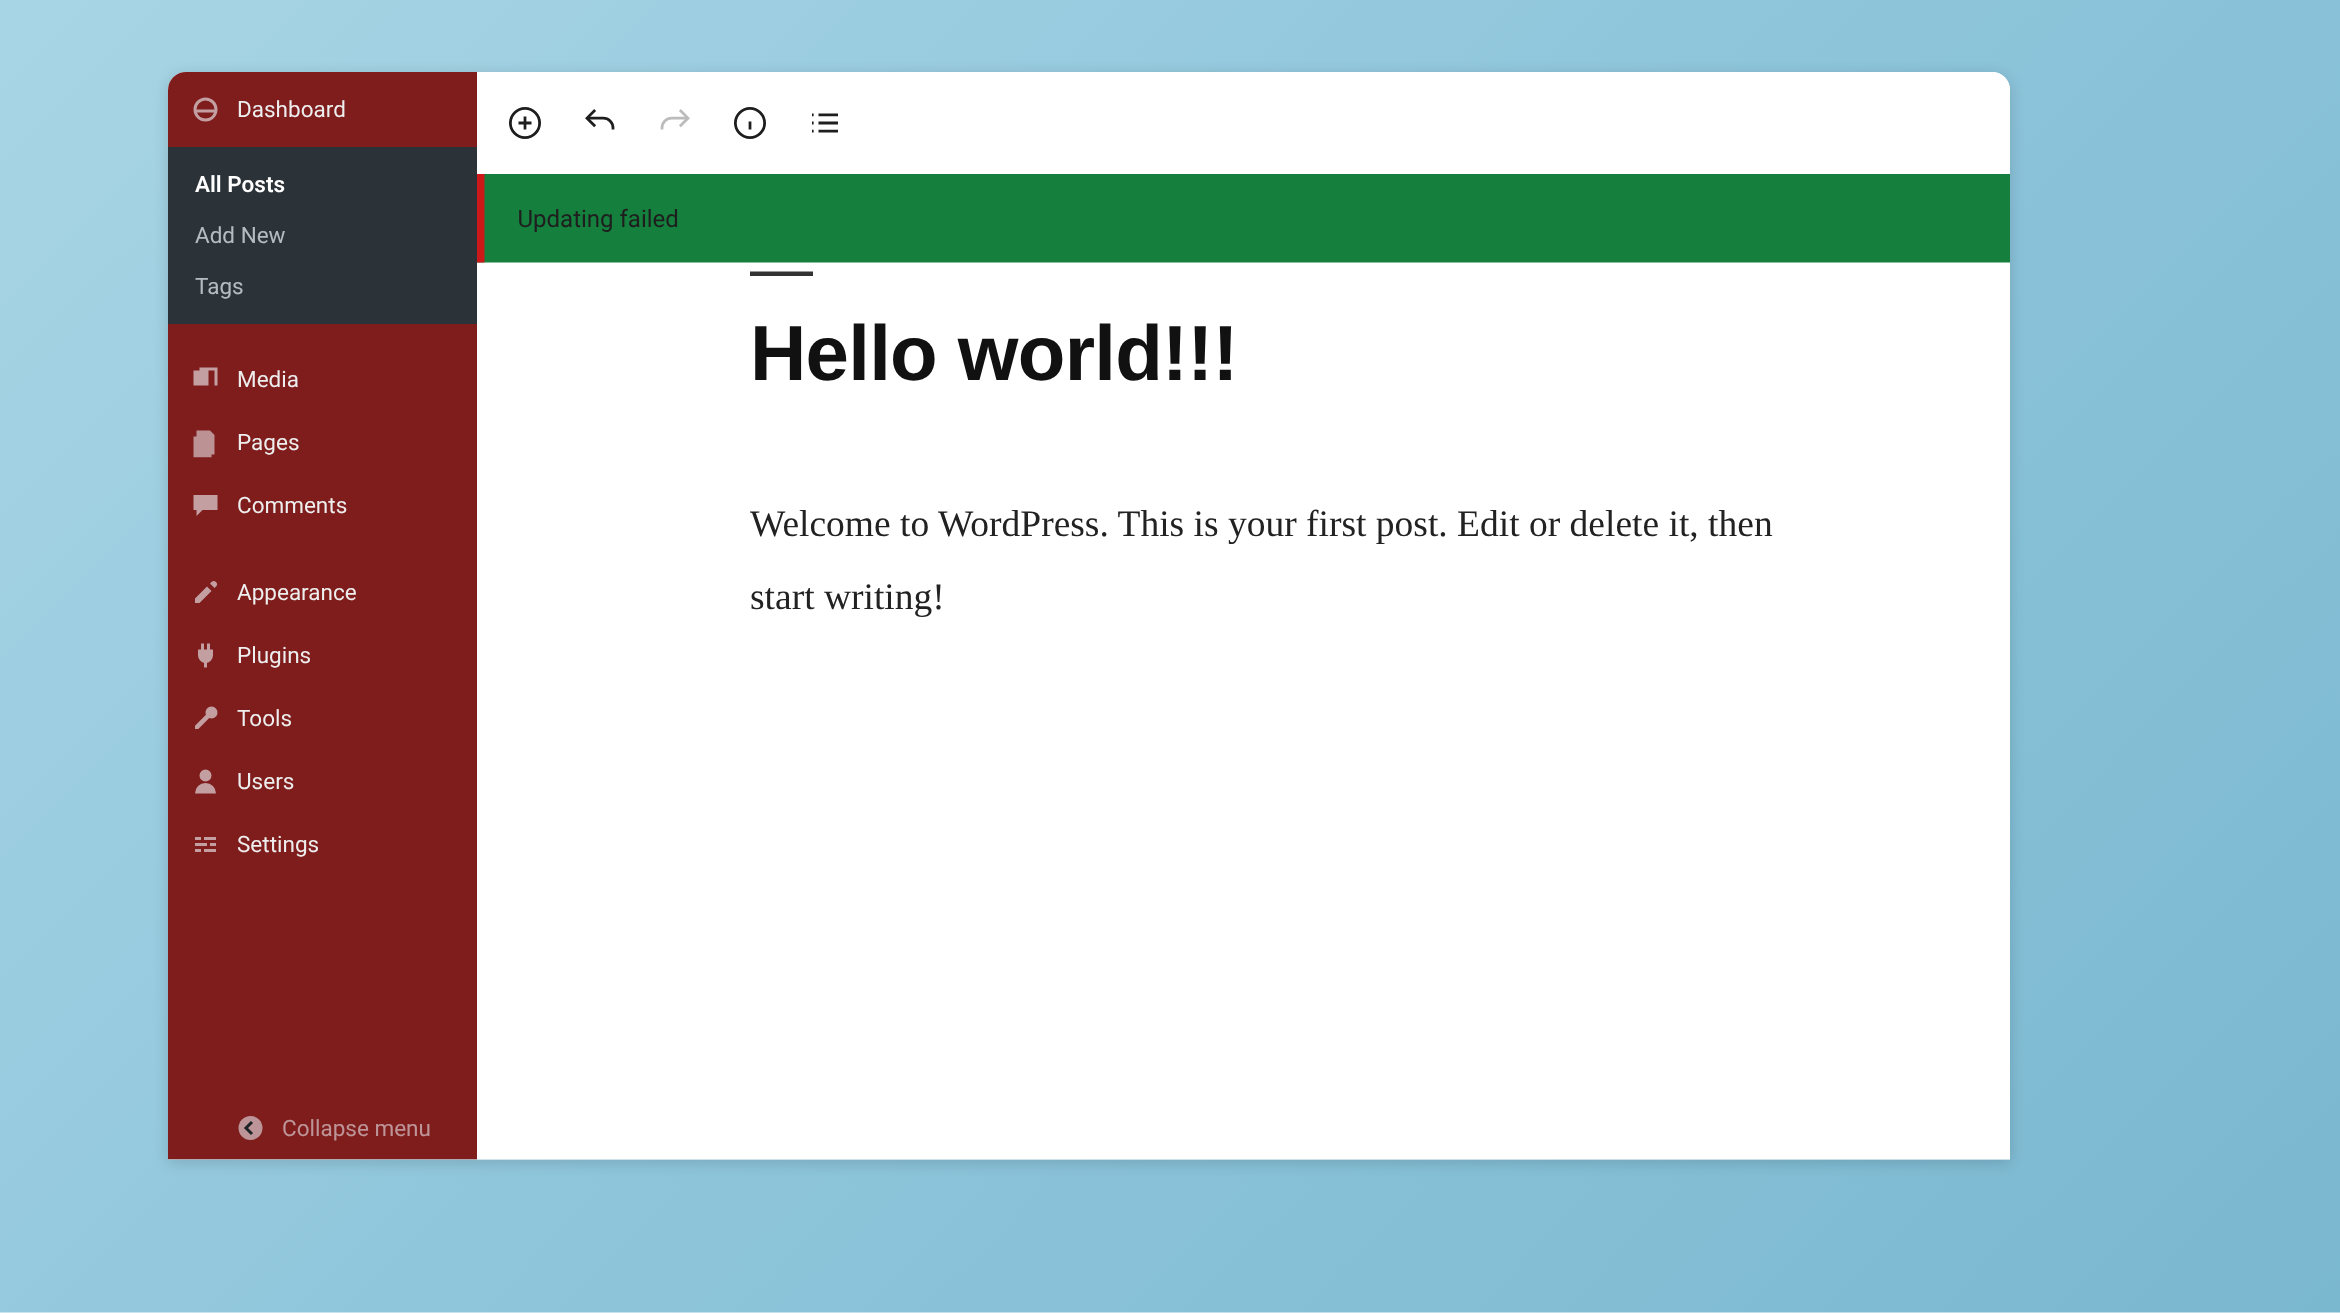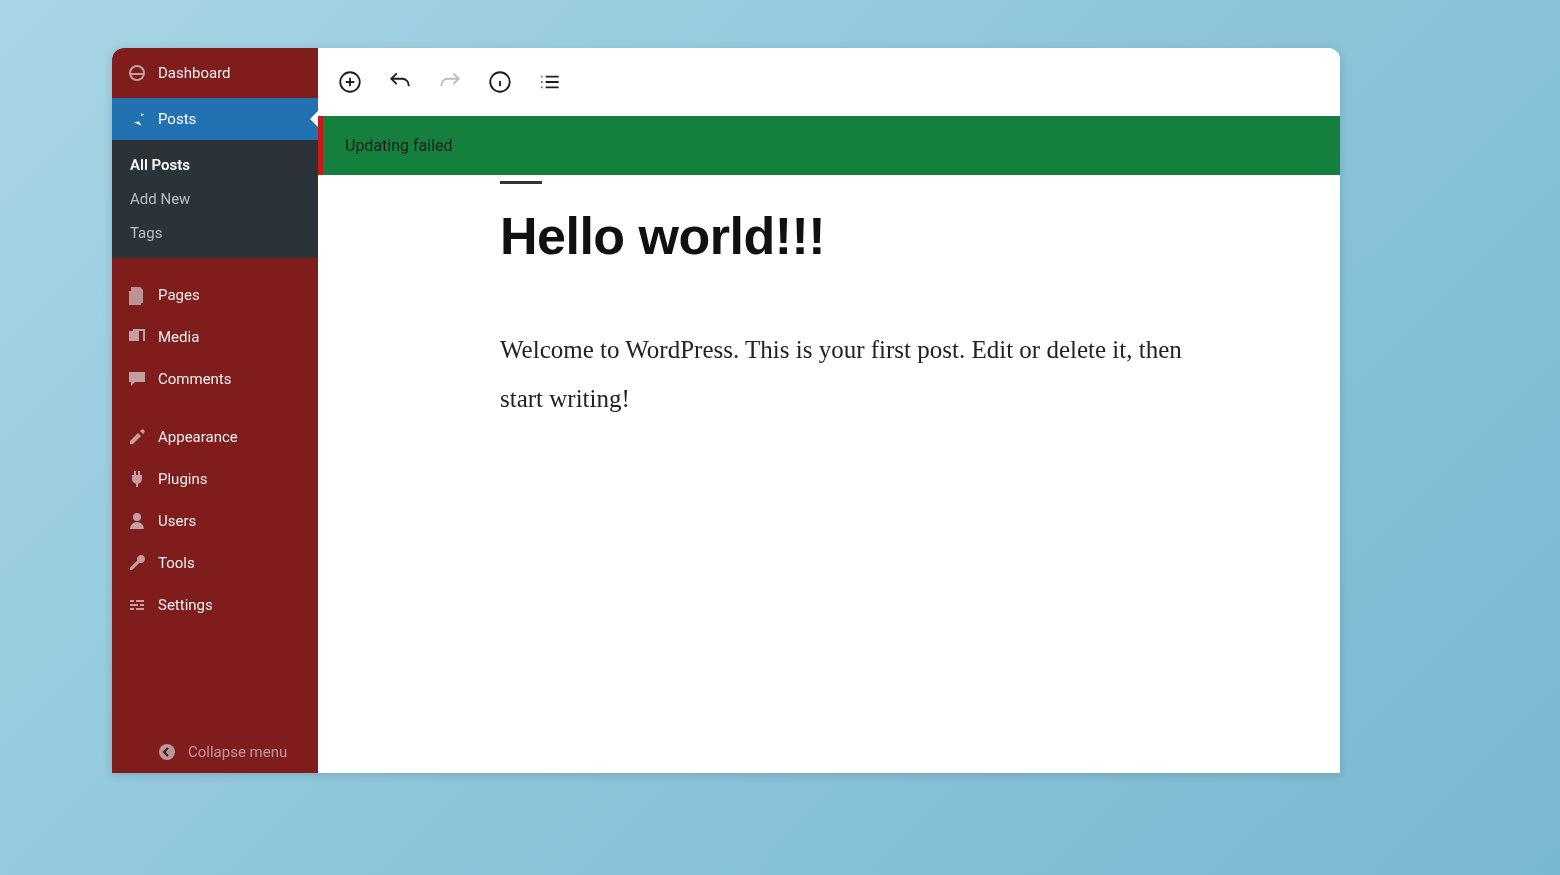--- a/index.html
+++ b/index.html
@@ -141,59 +141,50 @@
 
     <div class="side-item top">
       <span class="icon">
         <svg viewBox="0 0 20 20">
             <path d="M10 2a8 8 0 100 16 8 8 0 000-16zm-6 8a6 6 0 0112 0H4zm6 6a6 6 0 01-5.65-4h11.3A6 6 0 0110 16z"></path>
           </svg>
       </span>
       <span>Dashboard</span>
     </div>
 
-    <div class="side-item active">
-      <span class="icon">
-        <svg viewBox="0 0 20 20">
-            <path d="M12 2l6 6-3 1-4 4 1 5-3-3-5 5 5-5-3-3 5 1 4-4 1-3z" transform="rotate(-20 10 10)"></path>
-          </svg>
-      </span>
-      <span>Posts</span>
-      <span class="arrow"></span>
-    </div>
 
     <div class="submenu">
       <div class="sub current">All Posts</div>
       <div class="sub">Add New</div>
       <div class="sub">Tags</div>
     </div>
 
     <div class="gap"></div>
 
     <div class="side-item">
       <span class="icon">
         <svg viewBox="0 0 20 20">
+            <path d="M2 4h10v10H2z M6 2h12v12h-2V4H6z M4 12l2-3 2 2 3-4 1 5z"></path>
+          </svg>
+      </span>
+      <span>Media</span>
+    </div>
+
+    <div class="side-item">
+      <span class="icon">
+        <svg viewBox="0 0 20 20">
             <path d="M4 2h9l3 3v13H4z M6 4h7v12H6z M2 6h2v12h10v2H2z" opacity="0.9"></path>
           </svg>
       </span>
       <span>Pages</span>
     </div>
 
     <div class="side-item">
       <span class="icon">
         <svg viewBox="0 0 20 20">
-            <path d="M2 4h10v10H2z M6 2h12v12h-2V4H6z M4 12l2-3 2 2 3-4 1 5z"></path>
-          </svg>
-      </span>
-      <span>Media</span>
-    </div>
-
-    <div class="side-item">
-      <span class="icon">
-        <svg viewBox="0 0 20 20">
             <path d="M2 3h16v10H8l-4 4v-4H2z"></path>
           </svg>
       </span>
       <span>Comments</span>
     </div>
 
     <div class="gap"></div>
 
     <div class="side-item">
       <span class="icon">
@@ -209,33 +200,33 @@
         <svg viewBox="0 0 20 20">
             <path d="M7 2v4H5v4a5 5 0 0010 0V6h-2V2h-2v4H9V2z M9 14v4h2v-4z"></path>
           </svg>
       </span>
       <span>Plugins</span>
     </div>
 
     <div class="side-item">
       <span class="icon">
         <svg viewBox="0 0 20 20">
+            <path d="M14 2a4 4 0 00-3.7 5.5L3 14.8V17h2.2l7.3-7.3A4 4 0 1014 2z"></path>
+          </svg>
+      </span>
+      <span>Tools</span>
+    </div>
+
+    <div class="side-item">
+      <span class="icon">
+        <svg viewBox="0 0 20 20">
             <path d="M10 10a4 4 0 100-8 4 4 0 000 8zm-7 8a7 7 0 0114 0z"></path>
           </svg>
       </span>
       <span>Users</span>
-    </div>
-
-    <div class="side-item">
-      <span class="icon">
-        <svg viewBox="0 0 20 20">
-            <path d="M14 2a4 4 0 00-3.7 5.5L3 14.8V17h2.2l7.3-7.3A4 4 0 1014 2z"></path>
-          </svg>
-      </span>
-      <span>Tools</span>
     </div>
 
     <div class="side-item">
       <span class="icon">
         <svg viewBox="0 0 20 20">
             <path d="M3 5h4v2H3zM9 5h8v2H9zM3 9h8v2H3zM13 9h4v2h-4zM3 13h4v2H3zM9 13h8v2H9z"></path>
           </svg>
       </span>
       <span>Settings</span>
     </div>

